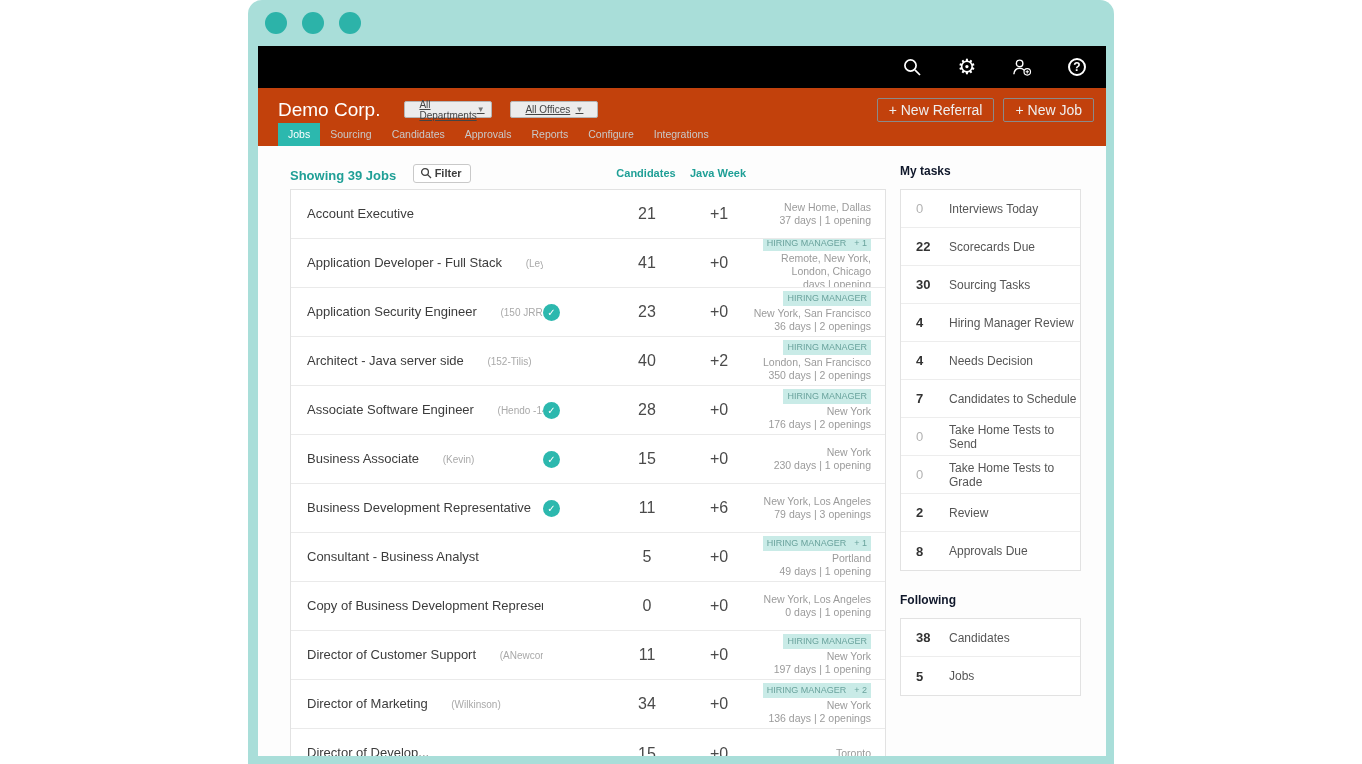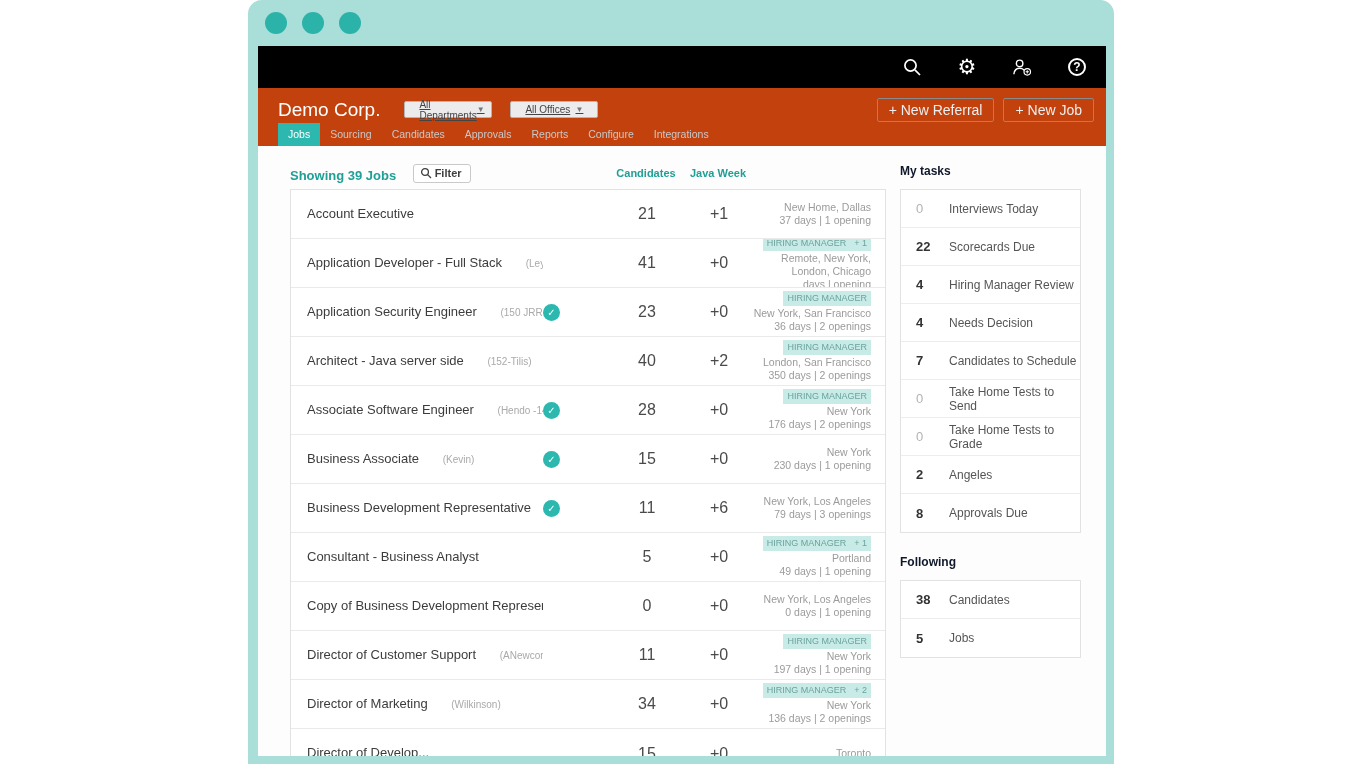--- a/index.html
+++ b/index.html
@@ -301,20 +301,24 @@
         <div class="side-card">
             <div class="task-item">
               <span class="t-num zero">0</span>
               <span class="t-label">Interviews Today</span>
             </div>
             <div class="task-item">
               <span class="t-num">22</span>
               <span class="t-label">Scorecards Due</span>
             </div>
             <div class="task-item">
+              <span class="t-num">30</span>
+              <span class="t-label">Sourcing Tasks</span>
+            </div>
+            <div class="task-item">
               <span class="t-num">4</span>
               <span class="t-label">Hiring Manager Review</span>
             </div>
             <div class="task-item">
               <span class="t-num">4</span>
               <span class="t-label">Needs Decision</span>
             </div>
             <div class="task-item">
               <span class="t-num">7</span>
               <span class="t-label">Candidates to Schedule</span>
@@ -322,21 +326,21 @@
             <div class="task-item">
               <span class="t-num zero">0</span>
               <span class="t-label">Take Home Tests to Send</span>
             </div>
             <div class="task-item">
               <span class="t-num zero">0</span>
               <span class="t-label">Take Home Tests to Grade</span>
             </div>
             <div class="task-item">
               <span class="t-num">2</span>
-              <span class="t-label">Angeles</span>
+              <span class="t-label">Review</span>
             </div>
             <div class="task-item">
               <span class="t-num">8</span>
               <span class="t-label">Approvals Due</span>
             </div>
           </div>
         <div class="side-head follow-head">Following</div>
         <div class="side-card">
             <div class="task-item">
               <span class="t-num">38</span>

